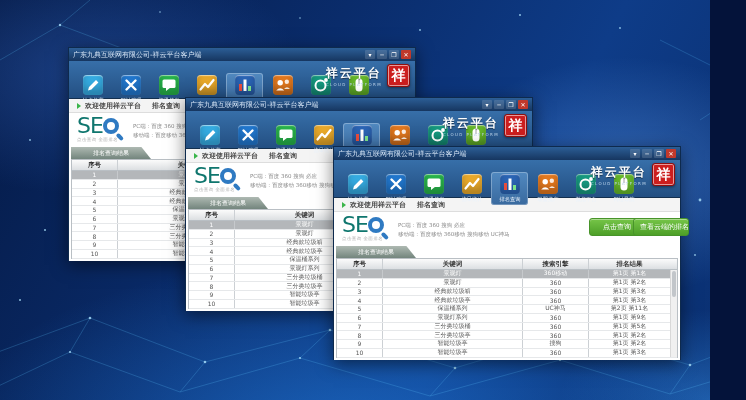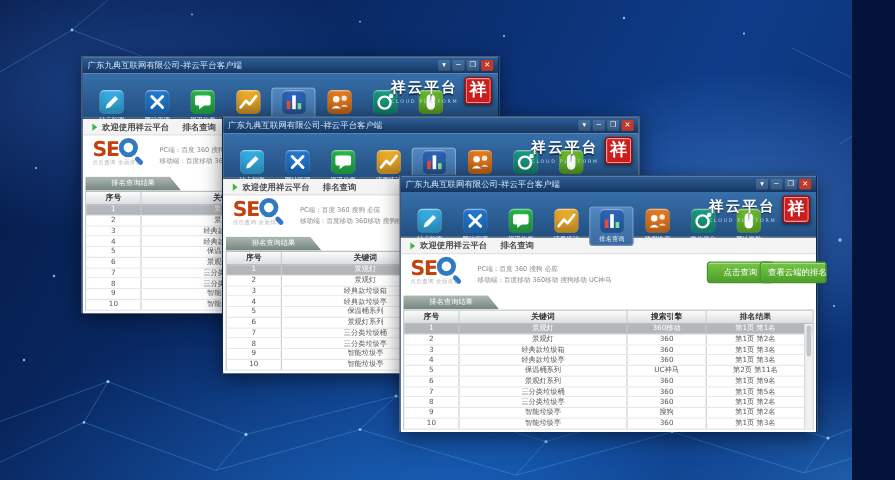--- a/index.html
+++ b/index.html
@@ -46,21 +46,21 @@
 
   .breadcrumb{height:14px;background:#f4f4f4;border-bottom:1px solid #ddd;display:flex;align-items:center;
               padding:0 8px;font-size:7px;color:#4a4a4a;font-weight:bold;gap:4px;}
   .bc-arrow{width:0;height:0;border-left:4px solid #3bb54a;border-top:3px solid transparent;
             border-bottom:3px solid transparent;}
   .bc-page{margin-left:7px;}
 
   .content{position:relative;height:148px;background:#fff;}
   .seo-area{position:relative;height:34px;}
   .seo-logo{position:absolute;left:8px;top:2px;line-height:1;}
-  .seo-se{font-size:17px;font-weight:bold;color:#c2410c;letter-spacing:-1px;}
+  .seo-se{font-size:22px;font-weight:normal;color:#0f766e;letter-spacing:-1px;}
   .seo-mag{display:inline-block;width:19px;height:17px;position:relative;vertical-align:-2px;}
   .mag-ring{position:absolute;left:0;top:0;width:16px;height:16px;border:4.5px solid #2f7ac2;border-radius:50%;}
   .mag-handle{position:absolute;right:-2px;bottom:-3px;width:8px;height:3.5px;background:#2f7ac2;
               transform:rotate(45deg);border-radius:2px;}
   .seo-tagline{font-size:4.5px;color:#b0b0b0;margin-top:1px;letter-spacing:.4px;}
   .engine-lines{position:absolute;left:64px;top:9px;font-size:5.5px;color:#8a8a8a;line-height:8.5px;white-space:nowrap;}
   .green-btn{position:absolute;top:6px;height:18px;border:1px solid #48942a;border-radius:3px;
              background:linear-gradient(#76c548,#4d9f28);color:#fff;font-size:7px;cursor:pointer;
              box-shadow:inset 0 1px 0 rgba(255,255,255,.4);white-space:nowrap;}
   .btn-query{left:223px;width:56px;margin-left:32px;}

